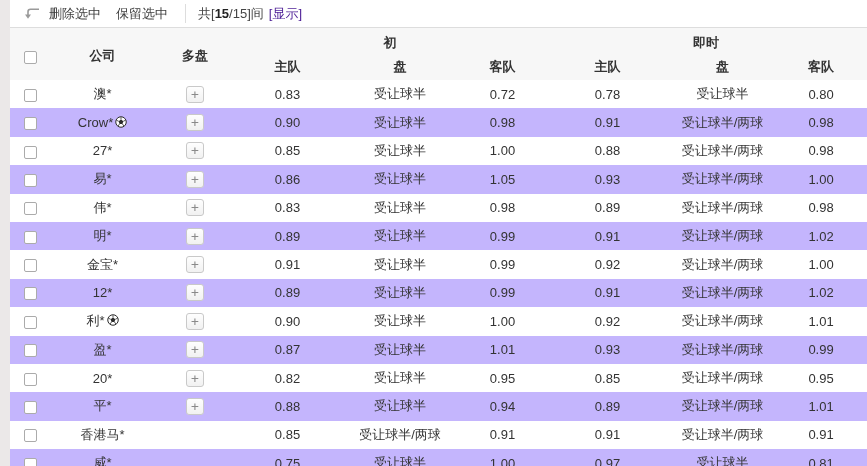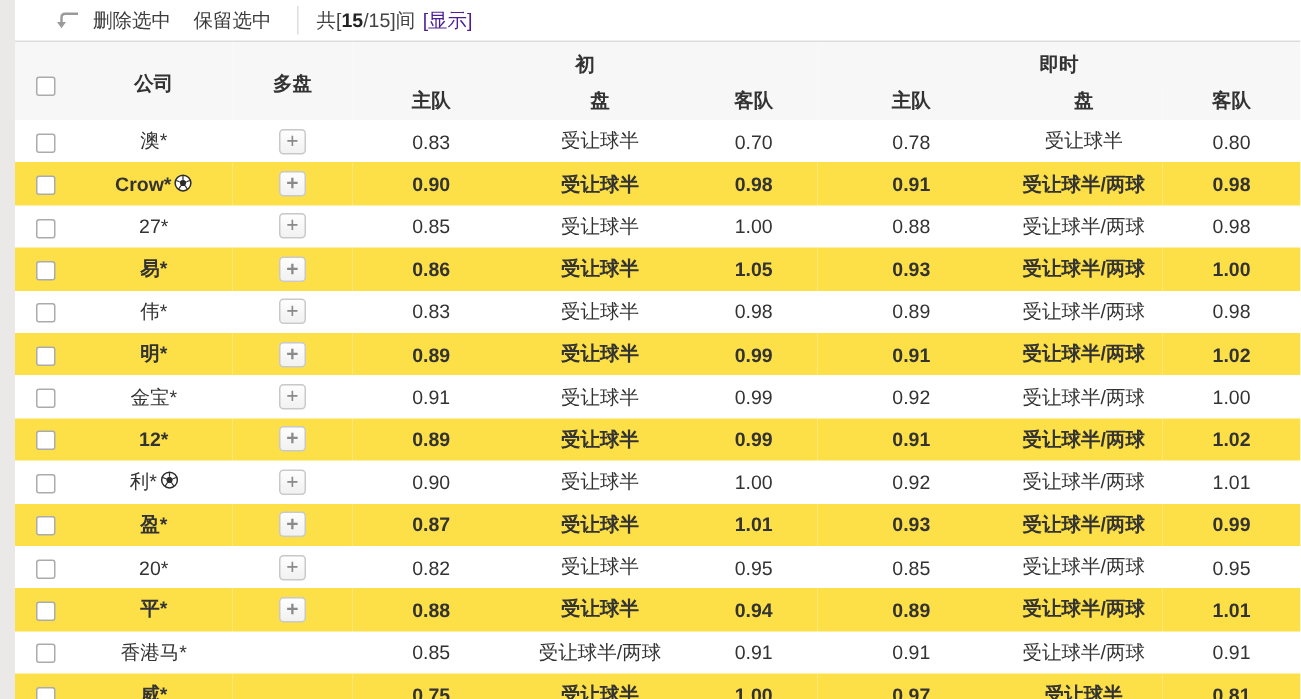--- a/index.html
+++ b/index.html
@@ -13,37 +13,37 @@
   .side-strip {
     position: absolute; left: 0; top: 0; width: 10px; height: 466px;
     background: #ebe8e8;
   }
   .content { margin-left: 10px; width: 857px; }
 
   
   .toolbar {
     height: 28px; display: flex; align-items: center;
     background: #fff; border-bottom: 1px solid #ddd;
-    padding-left: 26px; white-space: nowrap;
+    padding-left: 13px; white-space: nowrap;
   }
   .toolbar .arrow-ic { margin-right: 9px; display: inline-flex; }
   .tool-link { color: #3c3c3c; cursor: pointer; margin-right: 15px; }
   .toolbar .vsep { width: 1px; height: 19px; background: #ddd; margin: 0 12px 0 2px; }
   .count-wrap { color: #444; text-align: center; }
   .count-wrap b { font-weight: bold; color: #222; }
   .show-link { color: #4c1d95; cursor: pointer; margin-left: 5px; }
 
   
   table { border-collapse: collapse; table-layout: fixed; width: 857px; }
   thead { background: #f7f7f7; }
   thead th { font-weight: bold; color: #333; text-align: center; vertical-align: middle; }
   thead tr.h1 th { height: 26px; padding-top: 4px; }
   thead tr.h2 th { height: 26px; text-align: center; }
   tbody td { height: 28.4px; text-align: center; vertical-align: middle; color: #333; }
-  tbody tr.alt { background: #fde047; font-weight: bold; }
+  tbody tr.alt { background: #c4b5fd; }
 
   
   .cbx {
     display: inline-block; width: 13px; height: 13px;
     border: 1px solid #ababab; border-radius: 2px; background: #fff;
     vertical-align: middle; cursor: pointer;
   }
 
   
   .plus-btn {
@@ -109,21 +109,21 @@
     </thead>
     <tbody>
   <tr>
     <td><span class="cbx"></span></td>
     <td class="company-cell">
       <span>澳*</span>
     </td>
     <td><span class="plus-btn">+</span></td>
     <td>0.83</td>
     <td>受让球半</td>
-    <td>0.70</td>
+    <td>0.72</td>
     <td>0.78</td>
     <td>受让球半</td>
     <td>0.80</td>
   </tr>
 
   <tr class="alt">
     <td><span class="cbx"></span></td>
     <td class="company-cell">
       <span>Crow*</span><span class="ball-ic"><svg width="12" height="12" viewBox="0 0 24 24">
                 <circle cx="12" cy="12" r="10.5" fill="#fff" stroke="#2b2b2b" stroke-width="2"></circle>

